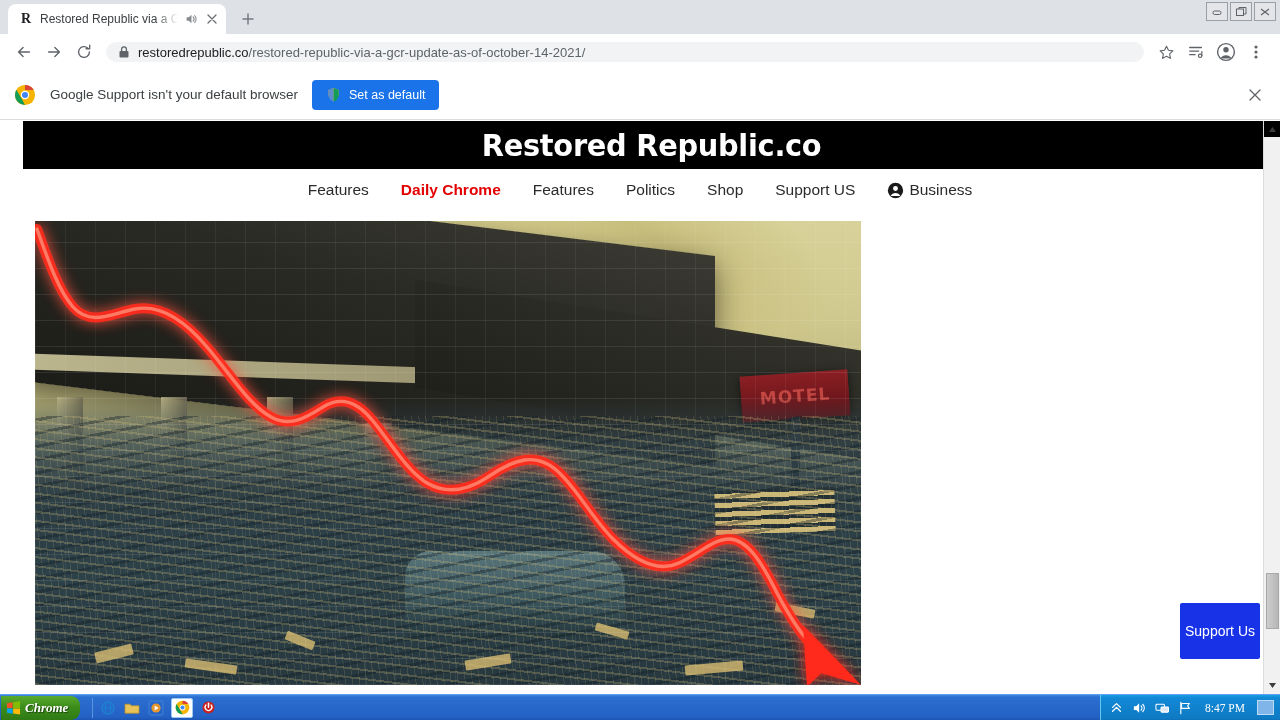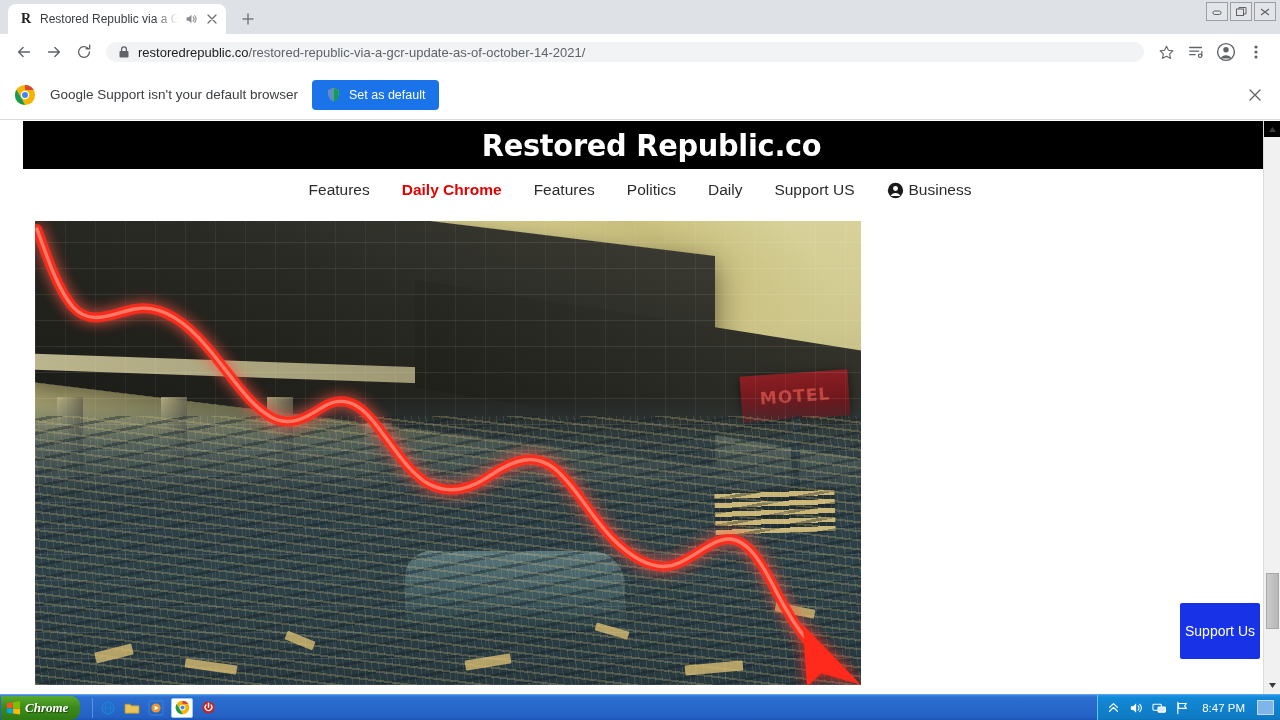--- a/index.html
+++ b/index.html
@@ -298,21 +298,21 @@
   }
   .tray{
     margin-left:auto; height:26px;
     padding:0 6px 0 8px;
     background:linear-gradient(180deg,#18a0e8 0%,#1289d6 10%,#0f7ac4 90%,#0b69b0 100%);
     border-left:1px solid #5ec8f2;
     display:flex; align-items:center; gap:8px;
     color:#ffffff; font-size:11.5px;
   }
   .tray-icon{ width:15px;height:15px;display:flex;align-items:center;justify-content:center; }
-  .tray-time{ margin:0 4px; }
+  .tray-time{ margin:0 4px;font-family:Liberation Serif, serif; }
   .tray-last{ width:17px;height:15px;background:#7fb5e8;border:1px solid #bcd9f5; }
 
   svg{ display:block; }
 </style>
 </head>
 <body>
 
 <div class="tabstrip">
   <div class="tab">
     <span class="tab-favicon">R</span>
@@ -443,21 +443,21 @@
 
   <div class="site-banner">
     <div class="site-title">Restored Republic.co</div>
   </div>
 
   <div class="site-nav">
     <span class="nav-item">Features</span>
     <span class="nav-item active">Daily Chrome</span>
     <span class="nav-item">Features</span>
     <span class="nav-item">Politics</span>
-    <span class="nav-item">Daily</span>
+    <span class="nav-item">Shop</span>
     <span class="nav-item">Support US</span>
     <span class="nav-item nav-account">
       <span>
         <svg width="17" height="17" viewBox="0 0 20 20">
             <circle cx="10" cy="10" r="9" fill="#1a1a1a"></circle>
             <circle cx="10" cy="7.6" r="2.9" fill="#ffffff"></circle>
             <path d="M4.3 16.6a6.3 6.3 0 0111.4 0z" fill="#ffffff"></path>
           </svg>
       </span>
       <span>Business</span>

